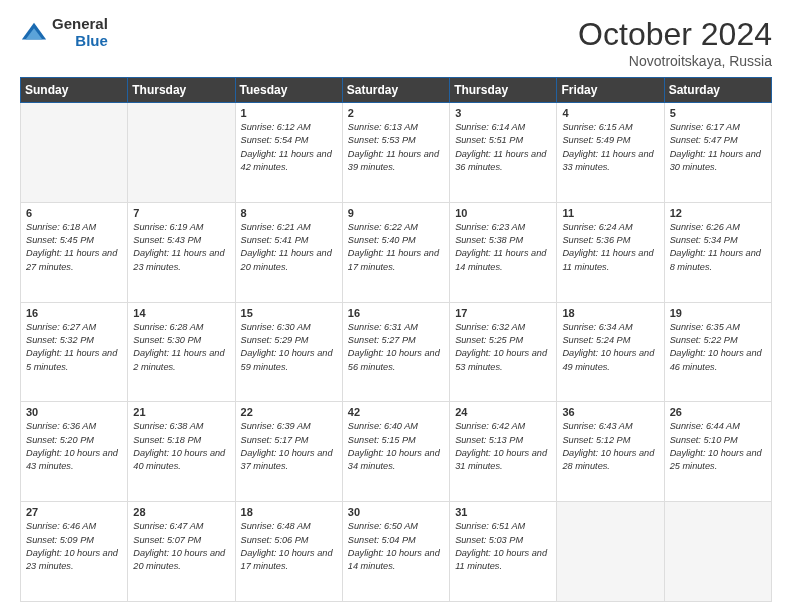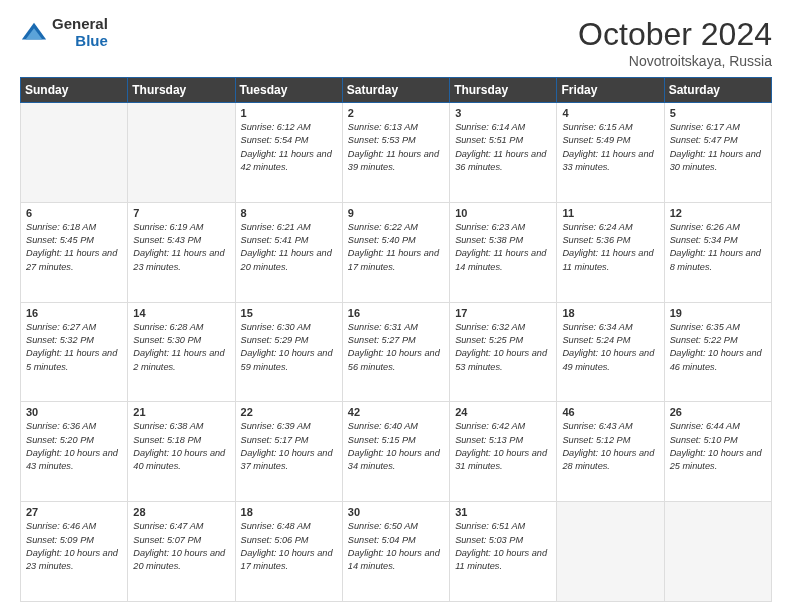--- a/index.html
+++ b/index.html
@@ -236,21 +236,21 @@
           </td>
           <td>
             <span class="day-number">42</span>
             <div class="day-info">Sunrise: 6:40 AM<br>Sunset: 5:15 PM<br>Daylight: 10 hours and 34 minutes.</div>
           </td>
           <td>
             <span class="day-number">24</span>
             <div class="day-info">Sunrise: 6:42 AM<br>Sunset: 5:13 PM<br>Daylight: 10 hours and 31 minutes.</div>
           </td>
           <td>
-            <span class="day-number">46</span>
+            <span class="day-number">36</span>
             <div class="day-info">Sunrise: 6:43 AM<br>Sunset: 5:12 PM<br>Daylight: 10 hours and 28 minutes.</div>
           </td>
           <td>
             <span class="day-number">26</span>
             <div class="day-info">Sunrise: 6:44 AM<br>Sunset: 5:10 PM<br>Daylight: 10 hours and 25 minutes.</div>
           </td>
         </tr>
         <tr>
           <td>
             <span class="day-number">27</span>

